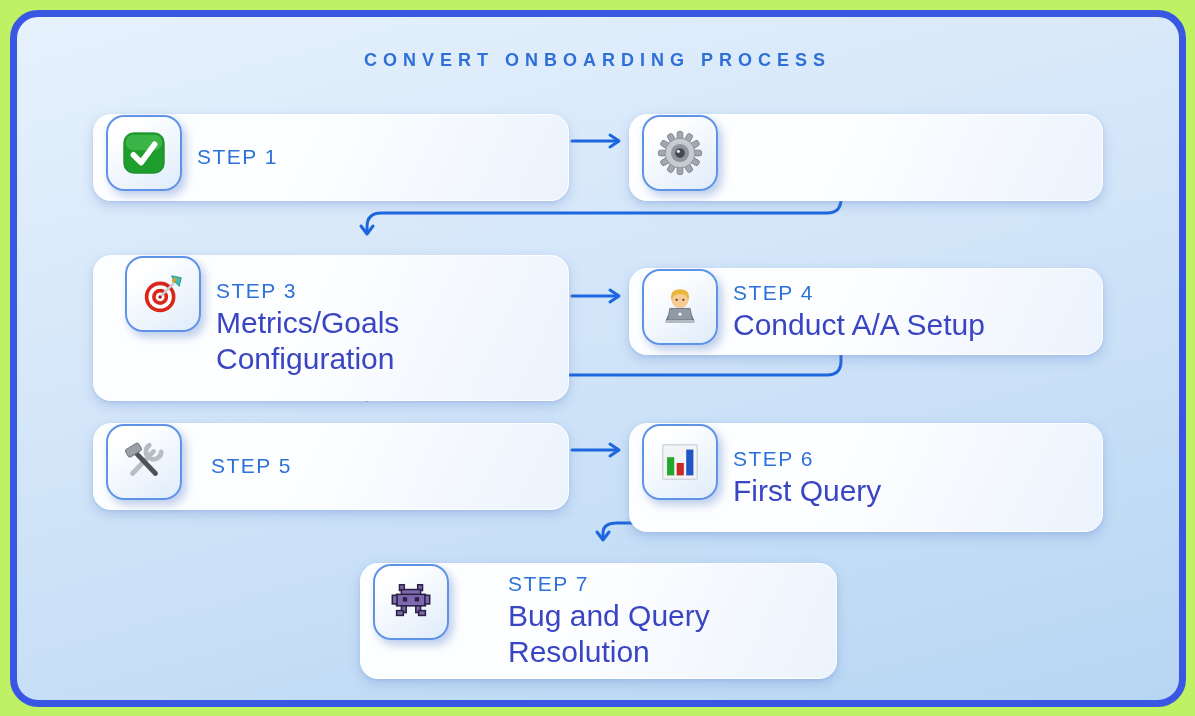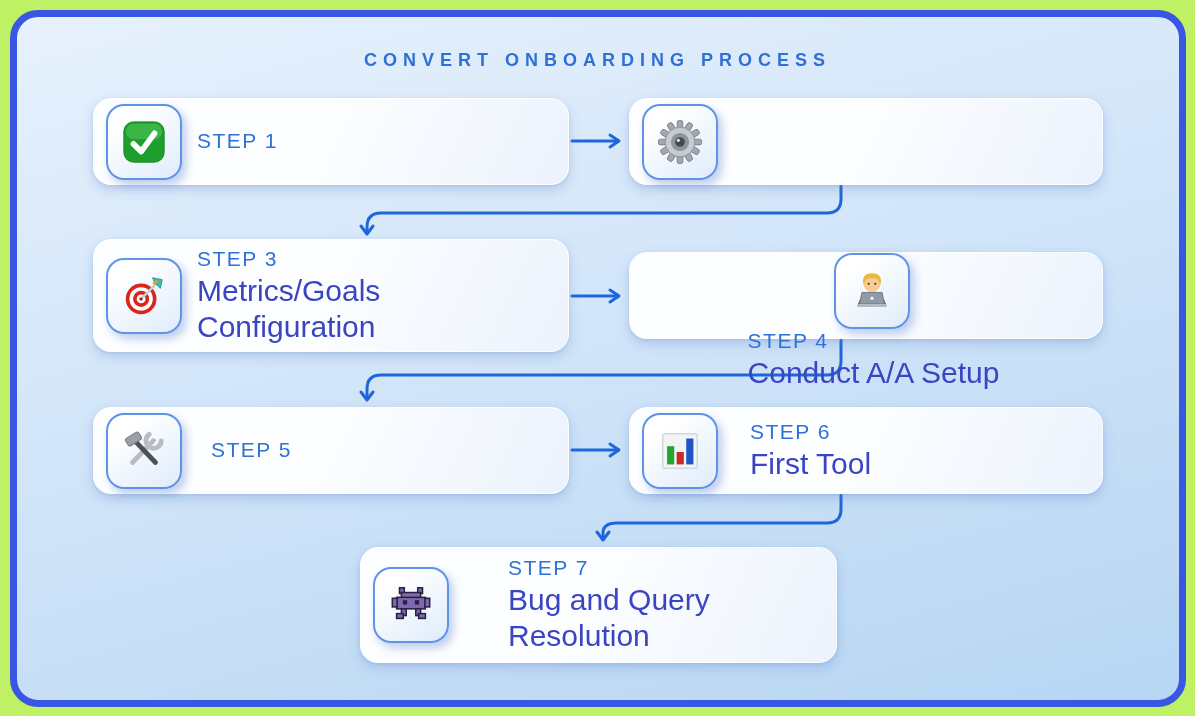--- a/index.html
+++ b/index.html
@@ -24,32 +24,32 @@
     left: 0; right: 0; top: 50px;
     text-align: center;
     color: #2e70d8;
     font-size: 18px;
     font-weight: 700;
     letter-spacing: 6px;
   }
   .card {
     position: absolute;
     display: flex;
-    align-items: center;
     background: linear-gradient(115deg, #fdfeff 45%, #ecf3fd 100%);
     border: 1.5px solid #ffffff;
     border-radius: 18px;
     box-shadow: 0 5px 12px rgba(96, 134, 205, 0.30), 0 1px 3px rgba(96, 134, 205, 0.18);
+    margin-top: 16px;
   }
   .card-1 { left: 93px;  top: 98px;  width: 476px; height: 87px; }
   .card-2 { left: 629px; top: 98px;  width: 474px; height: 87px; }
-  .card-3 { left: 93px;  top: 239px; width: 476px; height: 113px; }
-  .card-4 { left: 629px; top: 252px; width: 474px; height: 87px; flex-direction: column; }
+  .card-3 { left: 93px;  top: 239px; width: 476px; height: 146px; padding-left: 19px; }
+  .card-4 { left: 629px; top: 252px; width: 474px; height: 87px; }
   .card-5 { left: 93px;  top: 407px; width: 476px; height: 87px; gap: 14px; }
-  .card-6 { left: 629px; top: 407px; width: 474px; height: 87px; gap: 17px; }
+  .card-6 { left: 629px; top: 407px; width: 474px; height: 109px; }
   .card-7 { left: 360px; top: 547px; width: 477px; height: 116px; gap: 44px; }
   .icon-box {
     flex: 0 0 auto;
     width: 76px; height: 76px;
     margin-left: 12px;
     border: 2px solid #5f93e8;
     border-radius: 18px;
     background: linear-gradient(145deg, #ffffff 20%, #dfecfb 100%);
     box-shadow: 4px 5px 10px rgba(110, 145, 210, 0.45);
     display: flex;
@@ -207,21 +207,21 @@
     <div class="icon-box">
       <svg width="46" height="46" viewBox="0 0 48 48">
         <rect x="6" y="6" width="36" height="36" rx="2" fill="#f2f4f6" stroke="#d2d7dc" stroke-width="1.5"></rect>
         <rect x="10.5" y="19" width="7.5" height="19" fill="#23a82f"></rect>
         <rect x="20.5" y="25" width="7.5" height="13" fill="#c82a26"></rect>
         <rect x="30.5" y="11" width="7.5" height="27" fill="#1f55c4"></rect>
       </svg>
     </div>
     <div class="texts">
       <div class="step-label">STEP 6</div>
-      <div class="step-title">First Tool</div>
+      <div class="step-title">First Query</div>
     </div>
   </div>
 
   <div class="card card-7">
     <div class="icon-box">
       <svg width="46" height="46" viewBox="0 0 48 48">
         <g fill="#7e68b0" stroke="#2a2040" stroke-width="1.6" stroke-linejoin="miter">
           <rect x="12" y="6" width="5" height="6"></rect>
           <rect x="31" y="6" width="5" height="6"></rect>
           <rect x="14" y="11" width="20" height="8"></rect>

